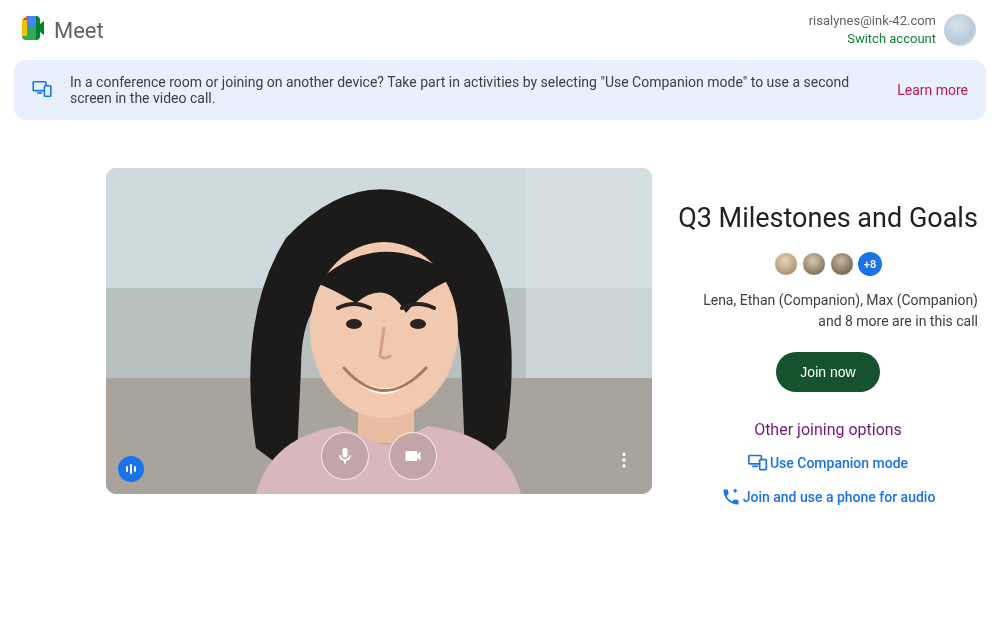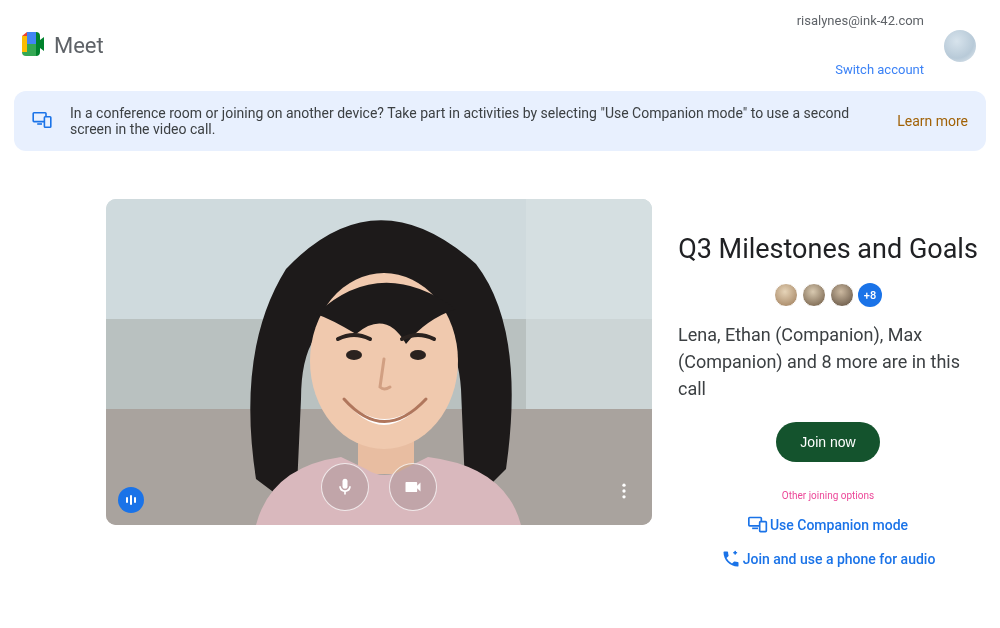--- a/index.html
+++ b/index.html
@@ -23,50 +23,50 @@
     gap: 6px;
   }
   .brand-name {
     font-size: 22px;
     color: #5f6368;
     font-weight: 400;
   }
   .account {
     display: flex;
     align-items: center;
-    gap: 20px;
+    gap: 8px;
     text-align: center;
   }
   .account-text {
     display: flex;
     flex-direction: column;
     align-items: flex-end;
     font-size: 13px;
     line-height: 1.4;
   }
   .account-email { color: #5f6368; }
-  .account-switch { color: #3b82f6; cursor: pointer; margin-top: 31px; }
+  .account-switch { color: #15803d; cursor: pointer; }
   .avatar-circle {
     width: 32px; height: 32px;
     border-radius: 50%;
     background: radial-gradient(circle at 40% 35%, #d7e3ec 0%, #b8cad8 60%, #e8eef3 100%);
   }
   .banner {
     margin: 0 14px;
     background: #e8f0fe;
     border-radius: 12px;
     display: flex;
     align-items: center;
     padding: 14px 18px;
     gap: 18px;
     font-size: 14px;
     color: #3c4043;
   }
   .banner-text { flex: 1; }
-  .banner-learn { color: #a16207; cursor: pointer; white-space: nowrap; }
+  .banner-learn { color: #be185d; cursor: pointer; white-space: nowrap; }
   .main {
     display: flex;
     padding: 48px 16px 0 70px;
     gap: 20px;
     margin-left: 36px;
   }
   .preview {
     width: 546px;
     height: 326px;
     border-radius: 10px;
@@ -153,23 +153,23 @@
     border-radius: 50%;
     background: #1a73e8;
     color: #fff;
     font-size: 11px;
     display: flex;
     align-items: center;
     justify-content: center;
     font-weight: 500;
   }
   .participants-text {
-    font-size: 18px;
+    font-size: 14px;
     color: #3c4043;
-    text-align: left;
+    text-align: right;
     line-height: 1.5;
     margin-bottom: 20px;
     max-width: 300px;
   }
   .join-row {
     display: flex;
     gap: 12px;
     margin-bottom: 28px;
   }
   .btn-primary {
@@ -189,22 +189,22 @@
     border-radius: 24px;
     padding: 11px 20px;
     font-size: 14px;
     font-weight: 500;
     cursor: pointer;
     display: flex;
     align-items: center;
     gap: 8px;
   }
   .other-title {
-    font-size: 10px;
-    color: #ec4899;
+    font-size: 16px;
+    color: #701a75;
     margin-bottom: 14px;
   }
   .option-link {
     display: flex;
     align-items: center;
     gap: 2px;
     color: #1a73e8;
     font-size: 14px;
     font-weight: 500;
     cursor: pointer;

